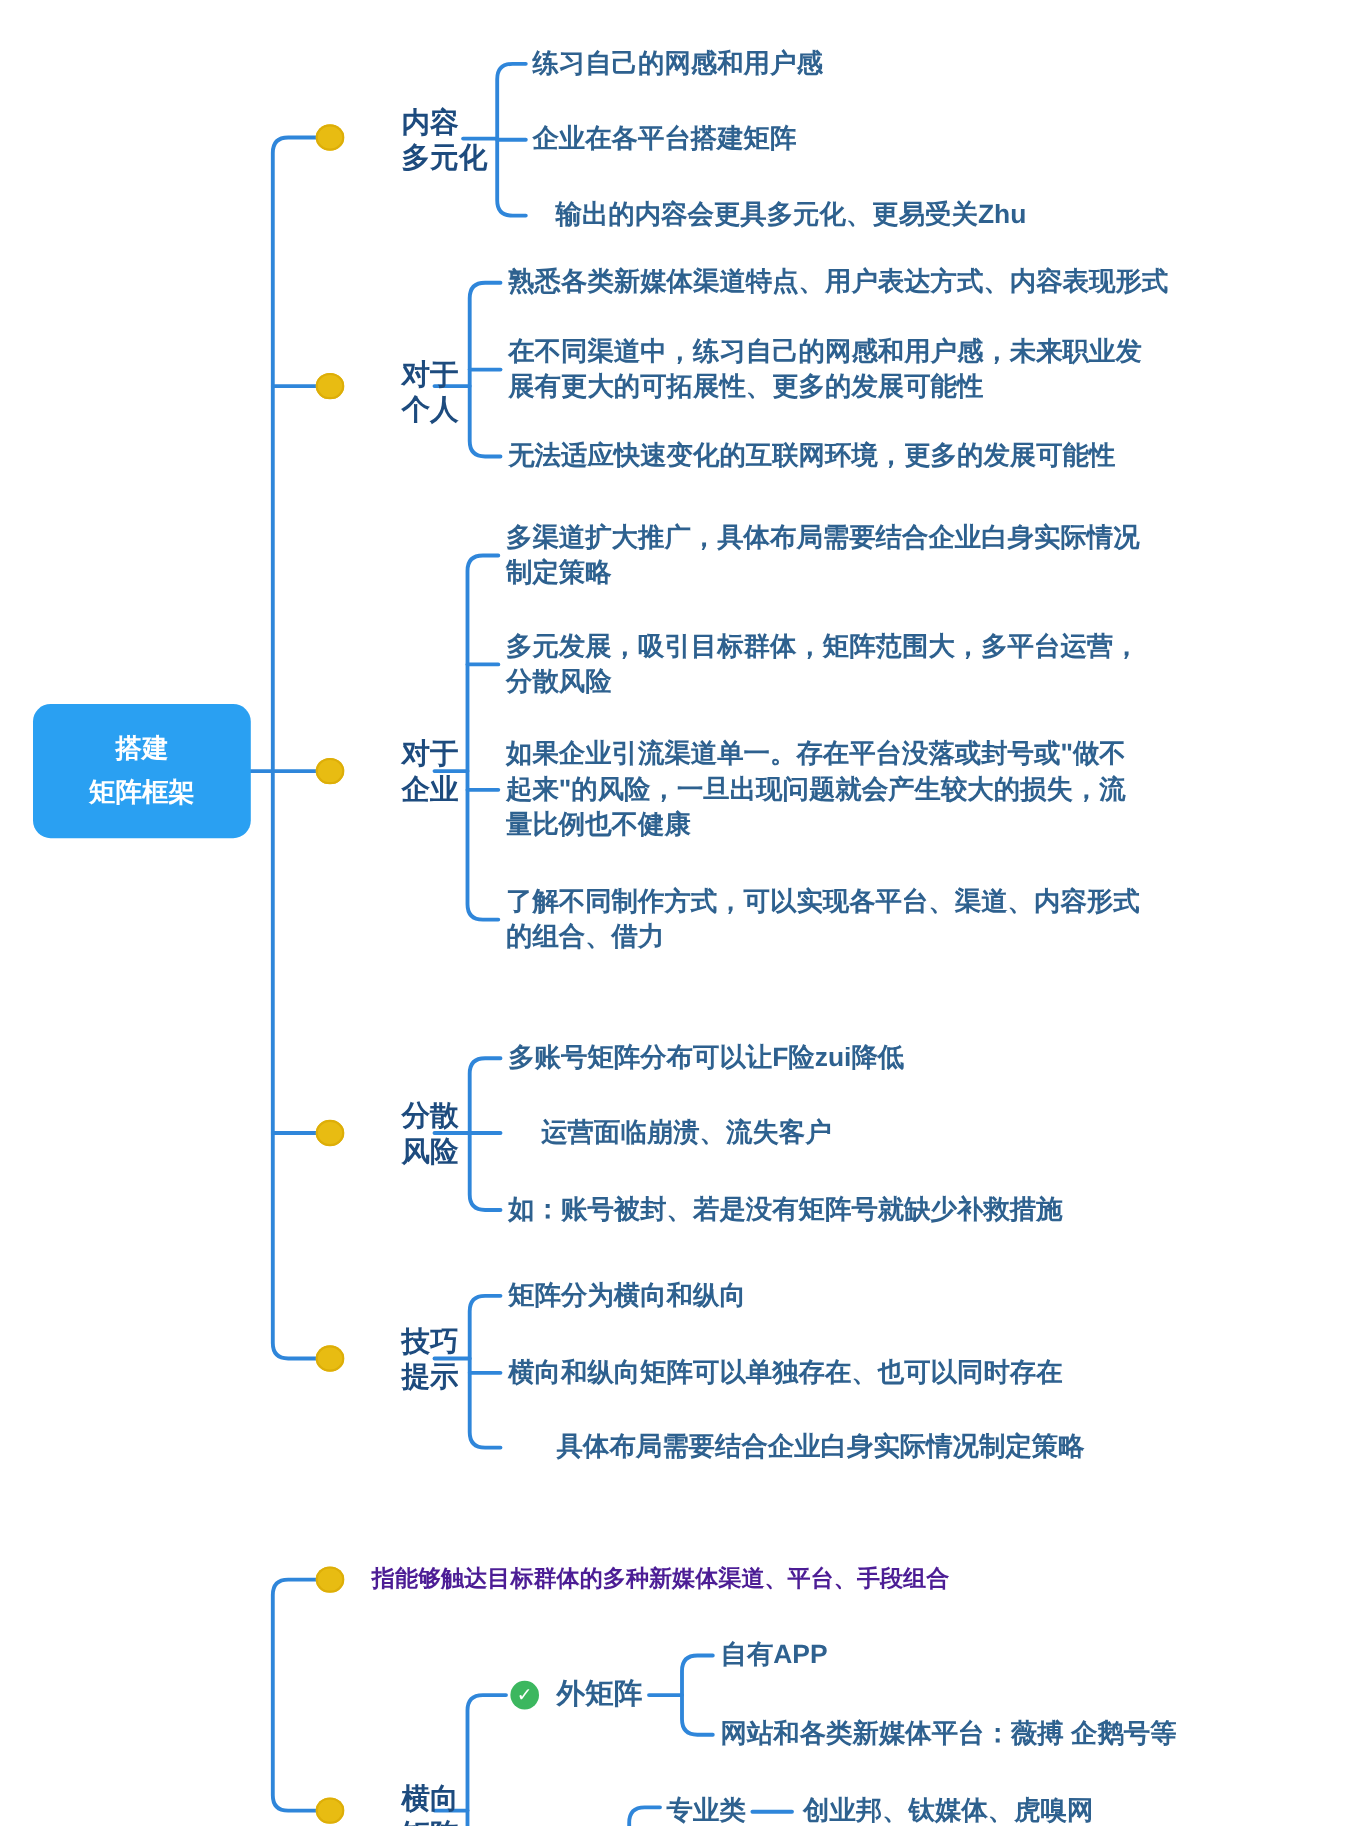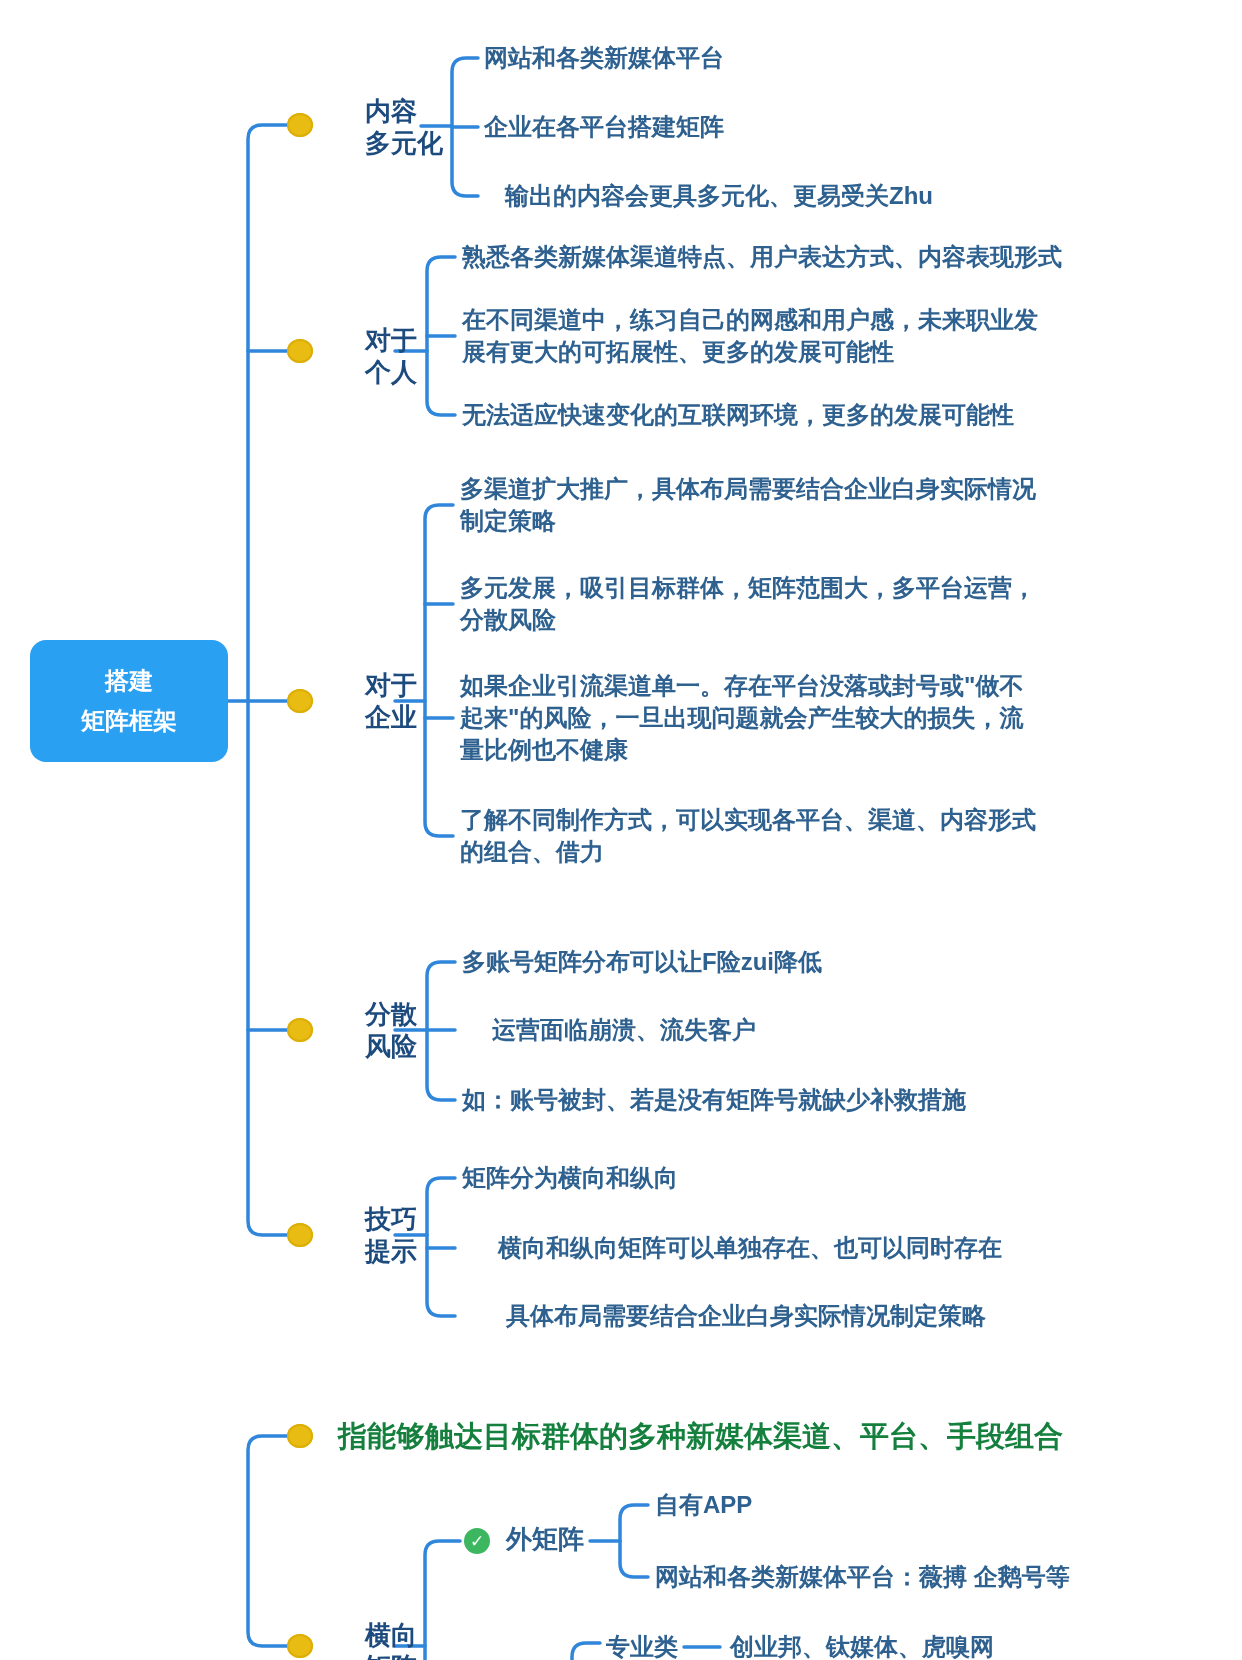--- a/index.html
+++ b/index.html
@@ -10,21 +10,21 @@
   .abs{position:absolute;}
   .root-node{left:30px;top:640px;width:198px;height:122px;background:#2aa0f2;
              border-radius:16px;display:flex;align-items:center;justify-content:center;
              color:#ffffff;font-size:24px;font-weight:700;line-height:40px;
              text-align:center;white-space:pre-line;}
   .dot{width:26px;height:24px;border-radius:50%;background:#e8bc12;
        box-shadow:inset 0 0 0 2px #ddae08;}
   .branch-label{color:#1d4b7e;font-size:26px;font-weight:700;line-height:32px;
                 white-space:pre-line;margin-left:28px;}
   .leaf{color:#2e618f;font-size:24px;font-weight:600;line-height:32px;}
-  .bold-leaf{color:#15803d;font-size:29px;font-weight:700;line-height:32px;white-space:nowrap;}
+  .bold-leaf{color:#4c1d95;font-size:21px;font-weight:700;line-height:32px;white-space:nowrap;}
   .check-badge{width:26px;height:26px;border-radius:50%;background:#3cb75f;
                display:flex;align-items:center;justify-content:center;
                color:#ffffff;font-size:17px;font-weight:700;}
   .nowrap{white-space:nowrap;}
 </style>
 </head>
 <body>
 
 <svg id="connector-svg">
 
@@ -65,21 +65,21 @@
   <path d="M 600 1643 H 586 Q 572 1643 572 1657 V 1664"></path>
   <path d="M 684 1647 H 720"></path>
 </svg>
 
 <div class="abs root-node">搭建
 矩阵框架</div>
 
 <div class="abs dot" style="left:287px;top:113px;"></div>
 <div class="abs branch-label" style="left:337px;top:95px;">内容
 多元化</div>
-<div class="abs leaf nowrap" style="left:484px;top:42px;">网站和各类新媒体平台</div>
+<div class="abs leaf nowrap" style="left:484px;top:42px;">练习自己的网感和用户感</div>
 <div class="abs leaf nowrap" style="left:484px;top:111px;">企业在各平台搭建矩阵</div>
 <div class="abs leaf nowrap" style="left:505px;top:180px;">输出的内容会更具多元化、更易受关Zhu</div>
 
 <div class="abs dot" style="left:287px;top:339px;"></div>
 <div class="abs branch-label" style="left:337px;top:324px;">对于
 个人</div>
 <div class="abs leaf nowrap" style="left:462px;top:241px;">熟悉各类新媒体渠道特点、用户表达方式、内容表现形式</div>
 <div class="abs leaf" style="left:462px;top:304px;width:585px;">在不同渠道中，练习自己的网感和用户感，未来职业发展有更大的可拓展性、更多的发展可能性</div>
 <div class="abs leaf nowrap" style="left:462px;top:399px;">无法适应快速变化的互联网环境，更多的发展可能性</div>
 
@@ -95,21 +95,21 @@
 <div class="abs branch-label" style="left:337px;top:998px;">分散
 风险</div>
 <div class="abs leaf nowrap" style="left:462px;top:946px;">多账号矩阵分布可以让F险zui降低</div>
 <div class="abs leaf nowrap" style="left:462px;top:1014px;margin-left:30px;">运营面临崩溃、流失客户</div>
 <div class="abs leaf nowrap" style="left:462px;top:1084px;">如：账号被封、若是没有矩阵号就缺少补救措施</div>
 
 <div class="abs dot" style="left:287px;top:1223px;"></div>
 <div class="abs branch-label" style="left:337px;top:1203px;">技巧
 提示</div>
 <div class="abs leaf nowrap" style="left:462px;top:1162px;">矩阵分为横向和纵向</div>
-<div class="abs leaf nowrap" style="left:462px;top:1232px;margin-left:36px;">横向和纵向矩阵可以单独存在、也可以同时存在</div>
+<div class="abs leaf nowrap" style="left:462px;top:1232px;">横向和纵向矩阵可以单独存在、也可以同时存在</div>
 <div class="abs leaf nowrap" style="left:462px;top:1300px;margin-left:44px;">具体布局需要结合企业白身实际情况制定策略</div>
 
 <div class="abs dot" style="left:287px;top:1424px;"></div>
 <div class="abs bold-leaf" style="left:338px;top:1420px;">指能够触达目标群体的多种新媒体渠道、平台、手段组合</div>
 
 <div class="abs dot" style="left:287px;top:1634px;"></div>
 <div class="abs branch-label" style="left:337px;top:1619px;">横向
 矩阵</div>
 
 <div class="abs check-badge" style="left:464px;top:1528px;">✓</div>

